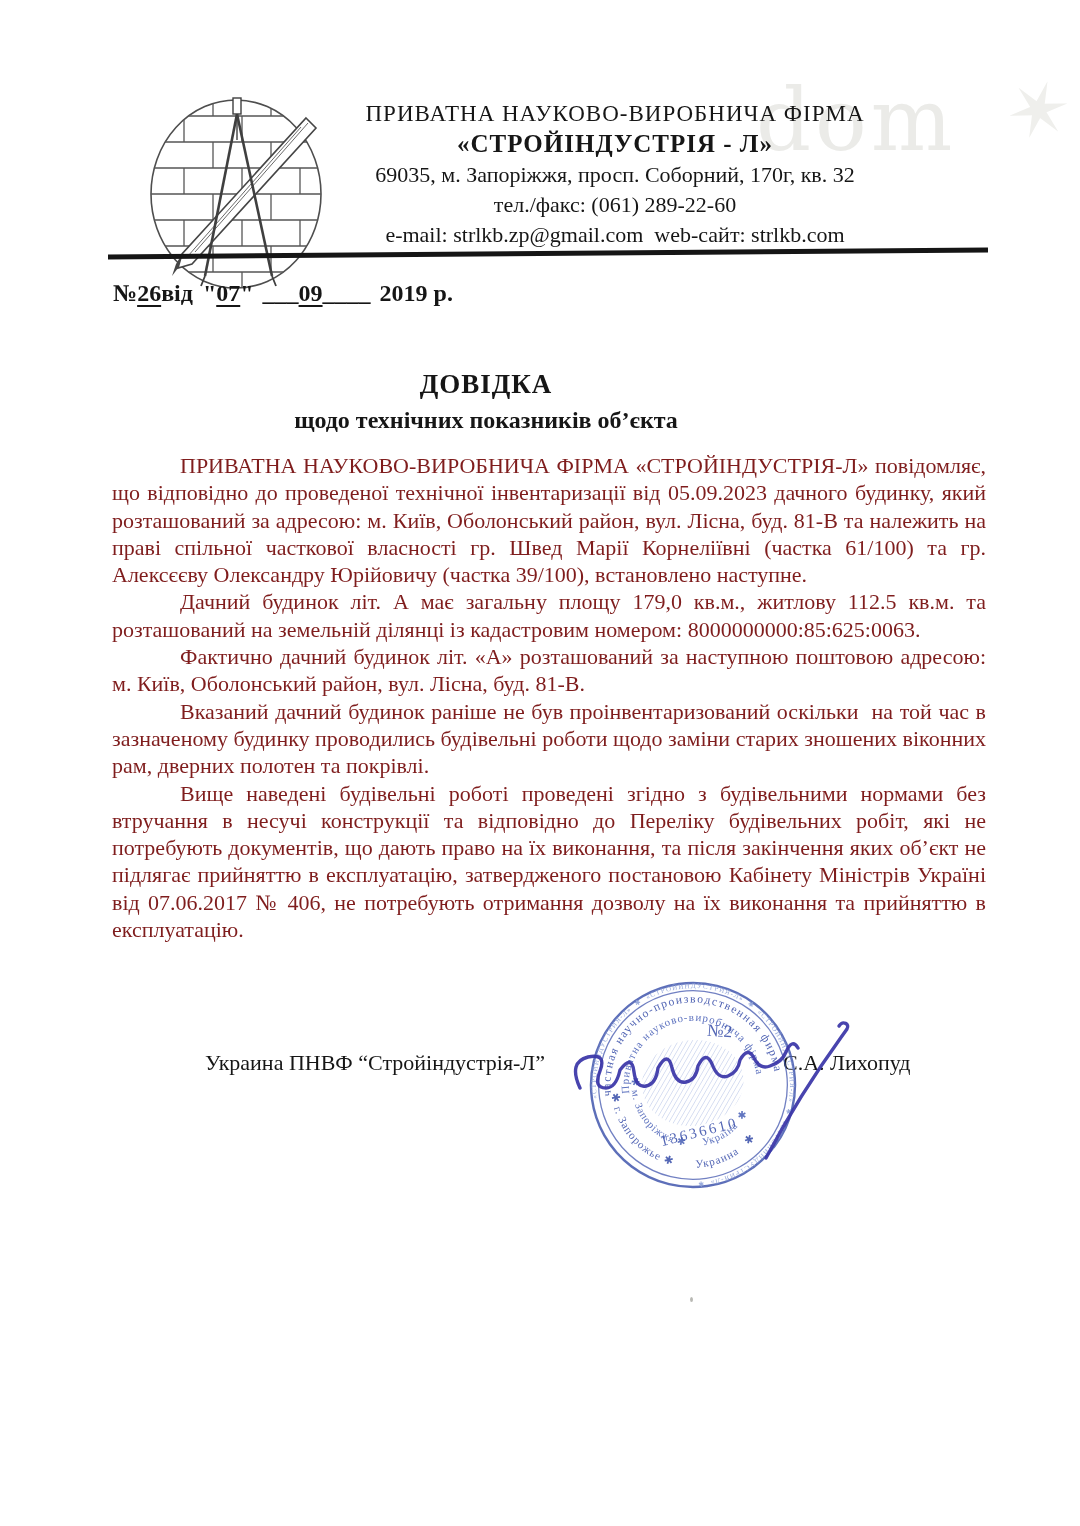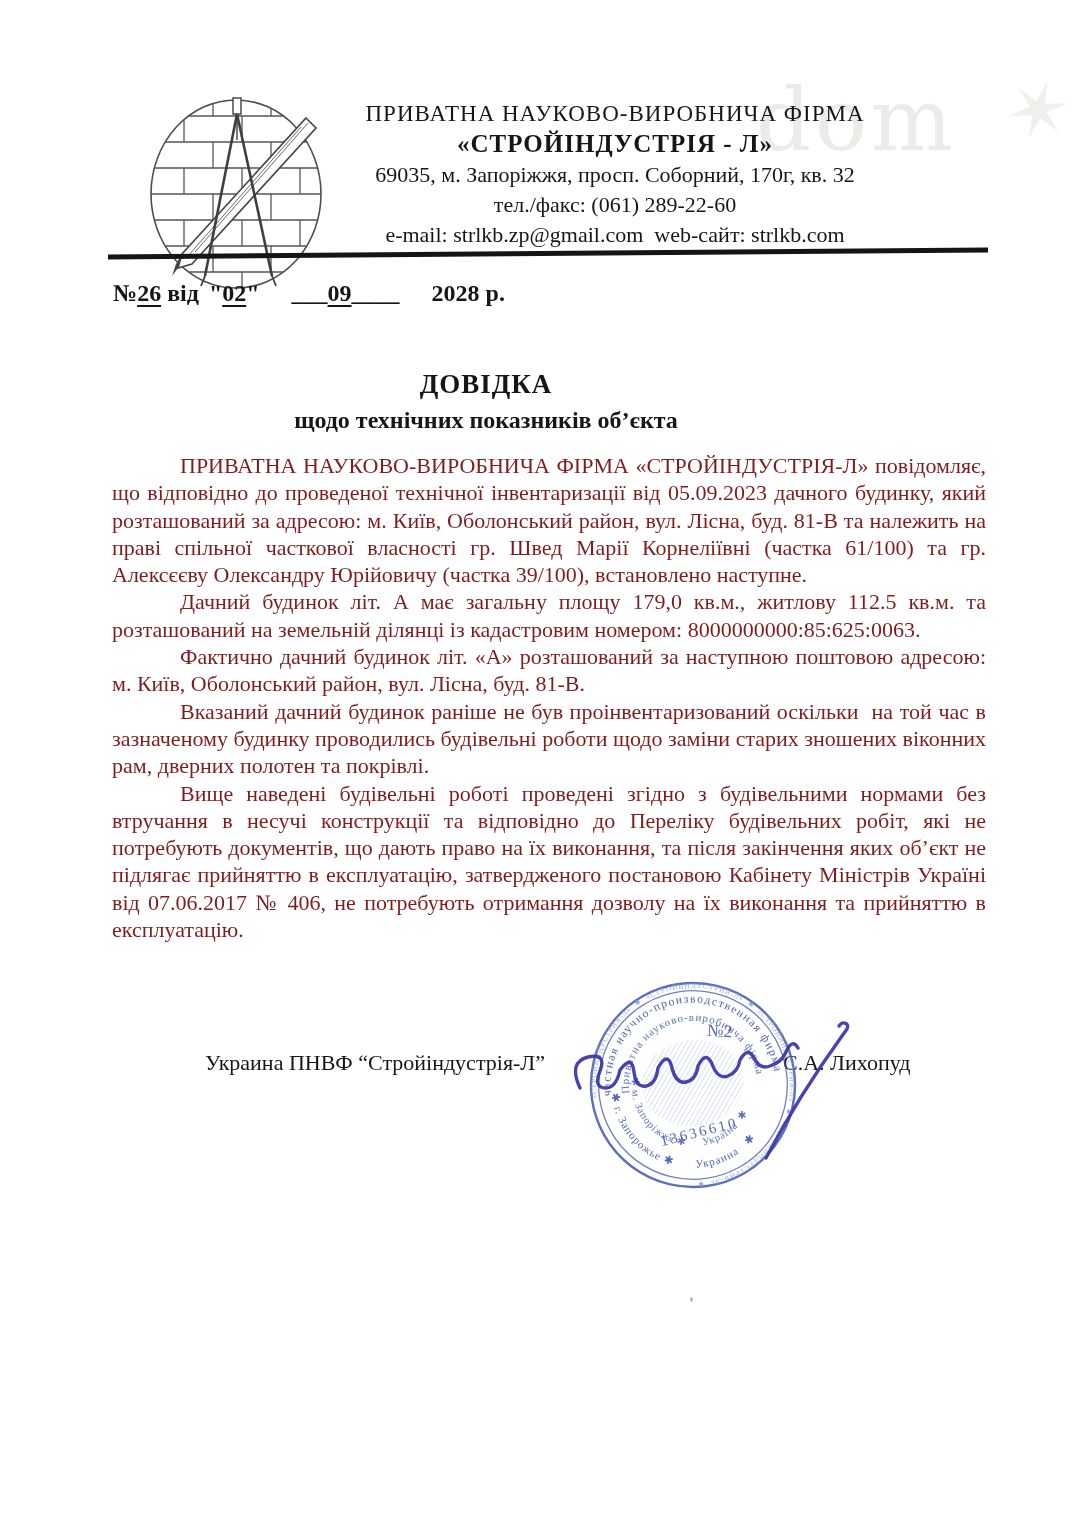--- a/index.html
+++ b/index.html
@@ -15,21 +15,21 @@
   .letterhead{position:absolute;left:355px;top:100px;width:520px;text-align:center;}
   .lh-type{font-size:23px;line-height:28px;letter-spacing:1px;white-space:nowrap;}
   .lh-name{font-size:25px;line-height:32px;font-weight:bold;letter-spacing:1px;}
   .lh-line{font-size:22px;line-height:30px;white-space:nowrap;}
   .rule{position:absolute;left:108px;top:251px;width:880px;height:4.6px;background:#151515;transform:rotate(-0.45deg);}
 
   
   .docnum{position:absolute;left:113px;top:280px;font-size:24px;font-weight:bold;}
   .docnum span{display:inline-block;}
   .u{text-decoration:underline;text-underline-offset:4px;}
-  .sp-s{margin-left:6px;} .sp-m{margin-left:10px;} .sp-l{margin-left:32px;}
+  .sp-s{} .sp-m{margin-left:10px;} .sp-l{margin-left:9px;}
 
   
   .title-block{position:absolute;left:0;top:368px;width:972px;text-align:center;}
   .title-main{font-size:27px;font-weight:bold;letter-spacing:1px;line-height:32px;}
   .title-sub{font-size:24px;font-weight:bold;line-height:30px;margin-top:5px;}
 
   
   .body-text{position:absolute;left:112px;top:452px;width:874px;}
   .body-text p{margin:0;font-size:22px;line-height:27.3px;text-align:justify;text-indent:68px;color:#7f1d1d;}
 
@@ -91,21 +91,21 @@
     <div class="lh-type">ПРИВАТНА НАУКОВО-ВИРОБНИЧА ФІРМА</div>
     <div class="lh-name">«СТРОЙІНДУСТРІЯ - Л»</div>
     <div class="lh-line">69035, м. Запоріжжя, просп. Соборний, 170г, кв. 32</div>
     <div class="lh-line">тел./факс: (061) 289-22-60</div>
     <div class="lh-line">e-mail: strlkb.zp@gmail.com&nbsp; web-сайт: strlkb.com</div>
   </div>
 
   <div class="rule"></div>
 
   <div class="docnum">
-    <span>№</span><span class="u">26</span><span class="sp-s">від</span><span class="sp-m">"</span><span class="u">02</span><span>"</span><span class="sp-l">___</span><span class="u">09</span><span>____</span><span class="sp-l">2028 р.</span>
+    <span>№</span><span class="u">26</span><span class="sp-s">від</span><span class="sp-m">"</span><span class="u">07</span><span>"</span><span class="sp-l">___</span><span class="u">09</span><span>____</span><span class="sp-l">2019 р.</span>
   </div>
 
   <div class="title-block">
     <div class="title-main">ДОВІДКА</div>
     <div class="title-sub">щодо технічних показників об’єкта</div>
   </div>
 
   <div class="body-text">
     <p>ПРИВАТНА НАУКОВО-ВИРОБНИЧА ФІРМА «СТРОЙІНДУСТРІЯ-Л» повідомляє, що відповідно до проведеної технічної інвентаризації від 05.09.2023 дачного будинку, який розташований за адресою: м. Київ, Оболонський район, вул. Лісна, буд. 81-В та належить на праві спільної часткової власності гр. Швед Марії Корнеліївні (частка 61/100) та гр. Алексєєву Олександру Юрійовичу (частка 39/100), встановлено наступне.</p>
     <p>Дачний будинок літ. А має загальну площу 179,0 кв.м., житлову 112.5 кв.м. та розташований на земельній ділянці із кадастровим номером: 8000000000:85:625:0063.</p>

